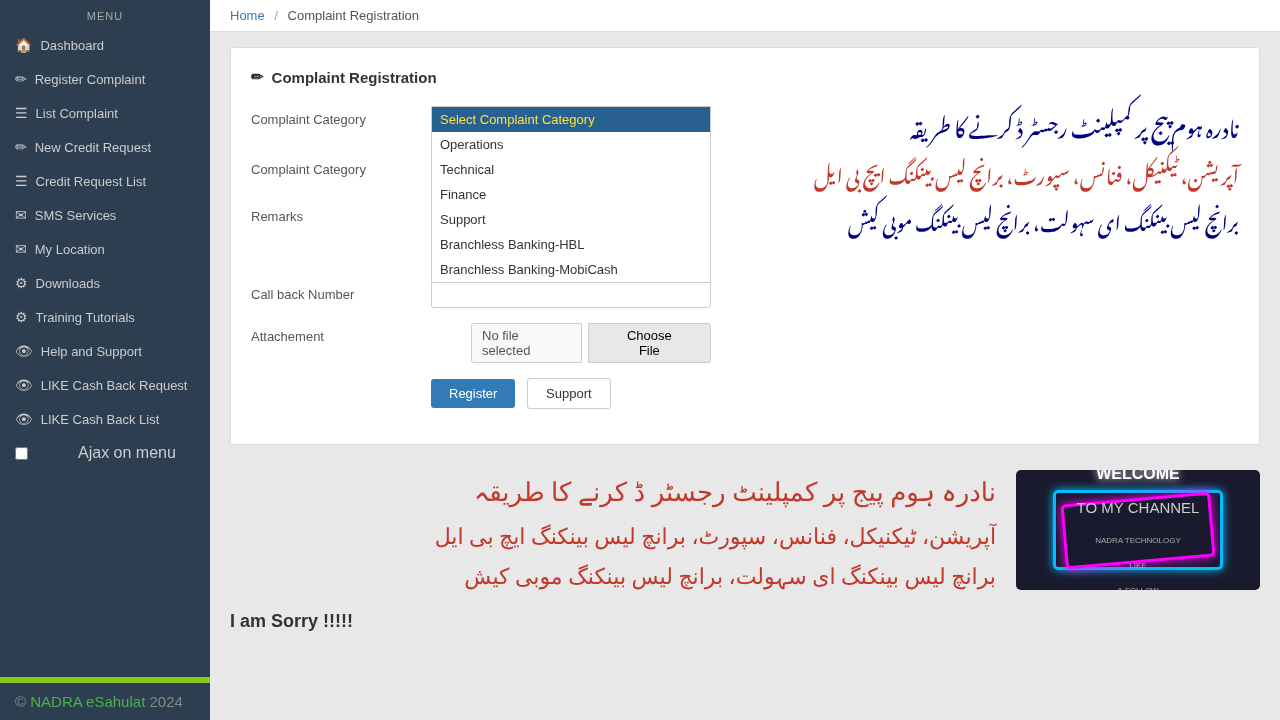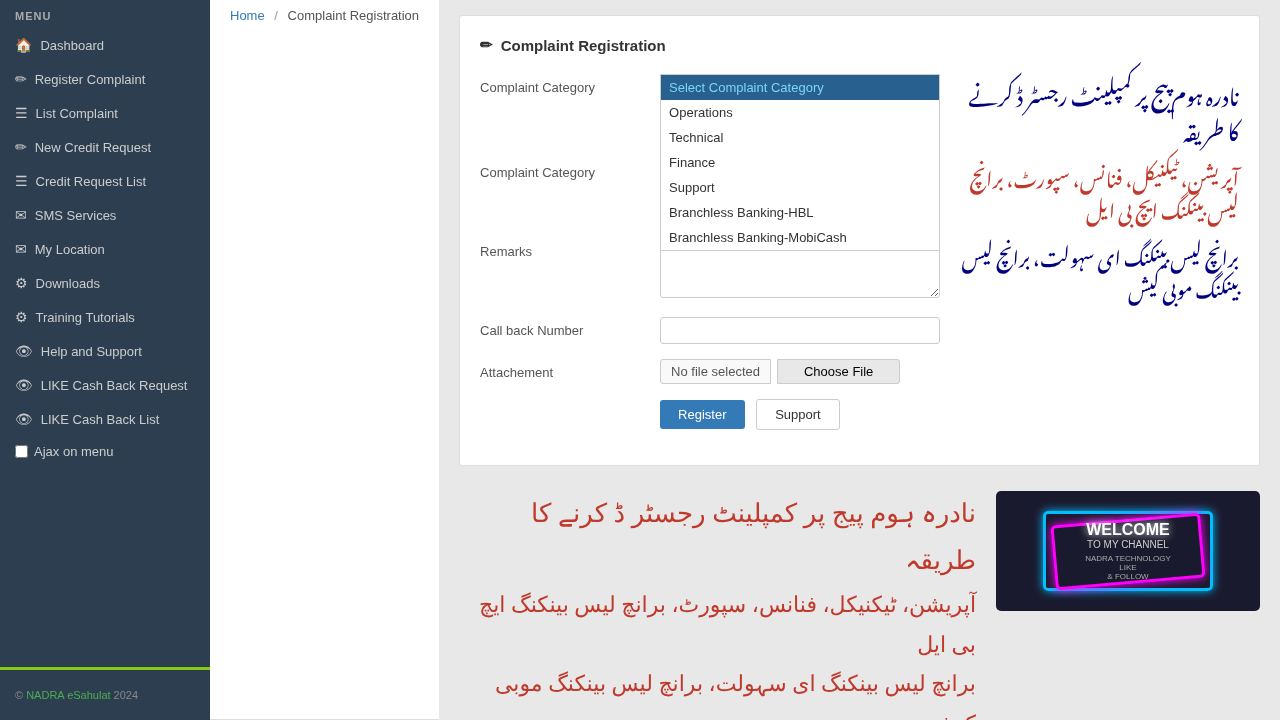--- a/index.html
+++ b/index.html
@@ -3,31 +3,31 @@
   <meta charset="utf-8">
   <style>
     * { margin: 0; padding: 0; box-sizing: border-box; }
     body { font-family: Arial, sans-serif; font-size: 13px; background: #e8e8e8; width: 1280px; height: 720px; overflow: hidden; }
 
     
     .wrapper { display: flex; height: 720px; }
 
     
     .sidebar { width: 210px; background: #2c3e50; color: #ccc; flex-shrink: 0; display: flex; flex-direction: column; }
-    .sidebar-menu-label { padding: 10px 15px 6px; font-size: 11px; color: #aaa; letter-spacing: 1px; font-weight: bold; }
+    .sidebar-menu-label { padding: 10px 15px 6px; font-size: 11px; color: #aaa; letter-spacing: 1px; font-weight: normal; text-align: center; }
     .sidebar-item { display: flex; align-items: center; padding: 9px 15px; color: #ccc; text-decoration: none; font-size: 13px; cursor: pointer; }
     .sidebar-item .icon { margin-right: 8px; font-size: 14px; }
-    .sidebar-footer { margin-top: auto; padding: 19px 15px; font-size: 11px; color: #888; border-top: 3px solid #84cc16; }
+    .sidebar-footer { margin-top: auto; padding: 10px 15px; font-size: 15px; color: #888; border-top: 6px solid #84cc16; }
     .sidebar-footer a { color: #4caf50; text-decoration: none; }
     .ajax-row { display: flex; align-items: center; padding: 8px 15px; }
     .ajax-row input { margin-right: 6px; }
-    .ajax-row label { color: #ccc; font-size: 13px; }
-
-    
-    .main { flex: 1; display: flex; flex-direction: row; background: #e8e8e8; overflow: hidden; }
+    .ajax-row label { color: #ccc; font-size: 16px; margin-left: 44px; }
+
+    
+    .main { flex: 1; display: flex; flex-direction: column; background: #e8e8e8; overflow: hidden; }
 
     
     .topbar { background: #fff; padding: 8px 20px; border-bottom: 1px solid #ddd; font-size: 13px; color: #555; }
     .topbar a { color: #337ab7; text-decoration: none; }
     .topbar .sep { margin: 0 6px; color: #999; }
 
     
     .content { flex: 1; overflow-y: auto; padding: 15px 20px; position: relative; }
 
     
@@ -68,24 +68,24 @@
       list-style: none;
       margin: 0;
       padding: 0;
     }
     .dropdown-list li {
       padding: 5px 8px;
       cursor: pointer;
       font-size: 13px;
       color: #333;
     }
-    .dropdown-list li.selected { background: #286090; color: #7dd3fc; }
-
-    
-    .file-row { display: flex; align-items: center; gap: 6px; }
+    .dropdown-list li.selected { background: #286090; color: #fde047; }
+
+    
+    .file-row { display: flex; align-items: center; gap: 6px; margin-left: 40px; }
     .file-text { font-size: 13px; color: #555; background: #f9f9f9; border: 1px solid #ccc; padding: 4px 10px; border-radius: 3px 0 0 3px; }
     .choose-btn {
       padding: 4px 26px;
       background: #e8e8e8;
       border: 1px solid #ccc;
       border-radius: 0 3px 3px 0;
       cursor: pointer;
       font-size: 13px;
     }
 
@@ -119,30 +119,31 @@
     }
     .urdu-text-red {
       font-family: 'Noto Nastaliq Urdu', 'Urdu Typesetting', serif;
       direction: rtl;
       color: #c0392b;
       font-size: 24px;
       line-height: 1.6;
       display: block;
     }
     .welcome-box {
-      width: 264px;
+      width: 244px;
       height: 120px;
       background: #1a1a2e;
       border-radius: 5px;
       display: flex;
       flex-direction: column;
       align-items: center;
       justify-content: center;
       position: relative;
       overflow: hidden;
+      gap: 16px;
     }
     .welcome-box .neon-rect {
       position: absolute;
       border: 3px solid;
       border-radius: 5px;
     }
     .welcome-box .neon-rect.blue { border-color: #00bfff; width: 170px; height: 80px; box-shadow: 0 0 10px #00bfff; }
     .welcome-box .neon-rect.pink { border-color: #ff00ff; width: 150px; height: 65px; box-shadow: 0 0 10px #ff00ff; transform: rotate(-5deg); }
     .welcome-text { color: #fff; font-size: 16px; font-weight: bold; text-align: center; z-index: 2; text-shadow: 0 0 8px #fff; }
 
@@ -300,21 +301,21 @@
       <div style="background:#e8e8e8; padding: 10px 0; display: flex; gap: 20px; align-items: flex-start;">
         <div style="flex:1; direction: rtl; text-align: right;">
           <div style="font-family: serif; color: #c0392b; font-size: 26px; line-height: 1.8;">نادرہ ہوم پیج پر کمپلینٹ رجسٹر ڈ کرنے کا طریقہ</div>
           <div style="font-family: serif; color: #c0392b; font-size: 22px; line-height: 1.8;">آپریشن، ٹیکنیکل، فنانس، سپورٹ، برانچ لیس بینکنگ ایچ بی ایل</div>
           <div style="font-family: serif; color: #c0392b; font-size: 22px; line-height: 1.8;">برانچ لیس بینکنگ ای سہولت، برانچ لیس بینکنگ موبی کیش</div>
         </div>
         <div class="welcome-box">
           <div class="neon-rect blue"></div>
           <div class="neon-rect pink"></div>
           <div class="welcome-text">WELCOME</div>
-          <div style="color:#ccc; font-size:10px; z-index:2;">TO MY CHANNEL</div>
+          <div style="color:#ccc; font-size:15px; z-index:2;">TO MY CHANNEL</div>
           <div style="color:#aaa; font-size:8px; z-index:2; margin-top:4px;">NADRA TECHNOLOGY</div>
           <div style="color:#aaa; font-size:8px; z-index:2;">LIKE</div>
           <div style="color:#aaa; font-size:8px; z-index:2;">&amp; FOLLOW</div>
         </div>
       </div>
 
       <div style="padding: 5px 0;">
         <span class="sorry-text">I am Sorry !!!!!</span>
       </div>
     </div>

